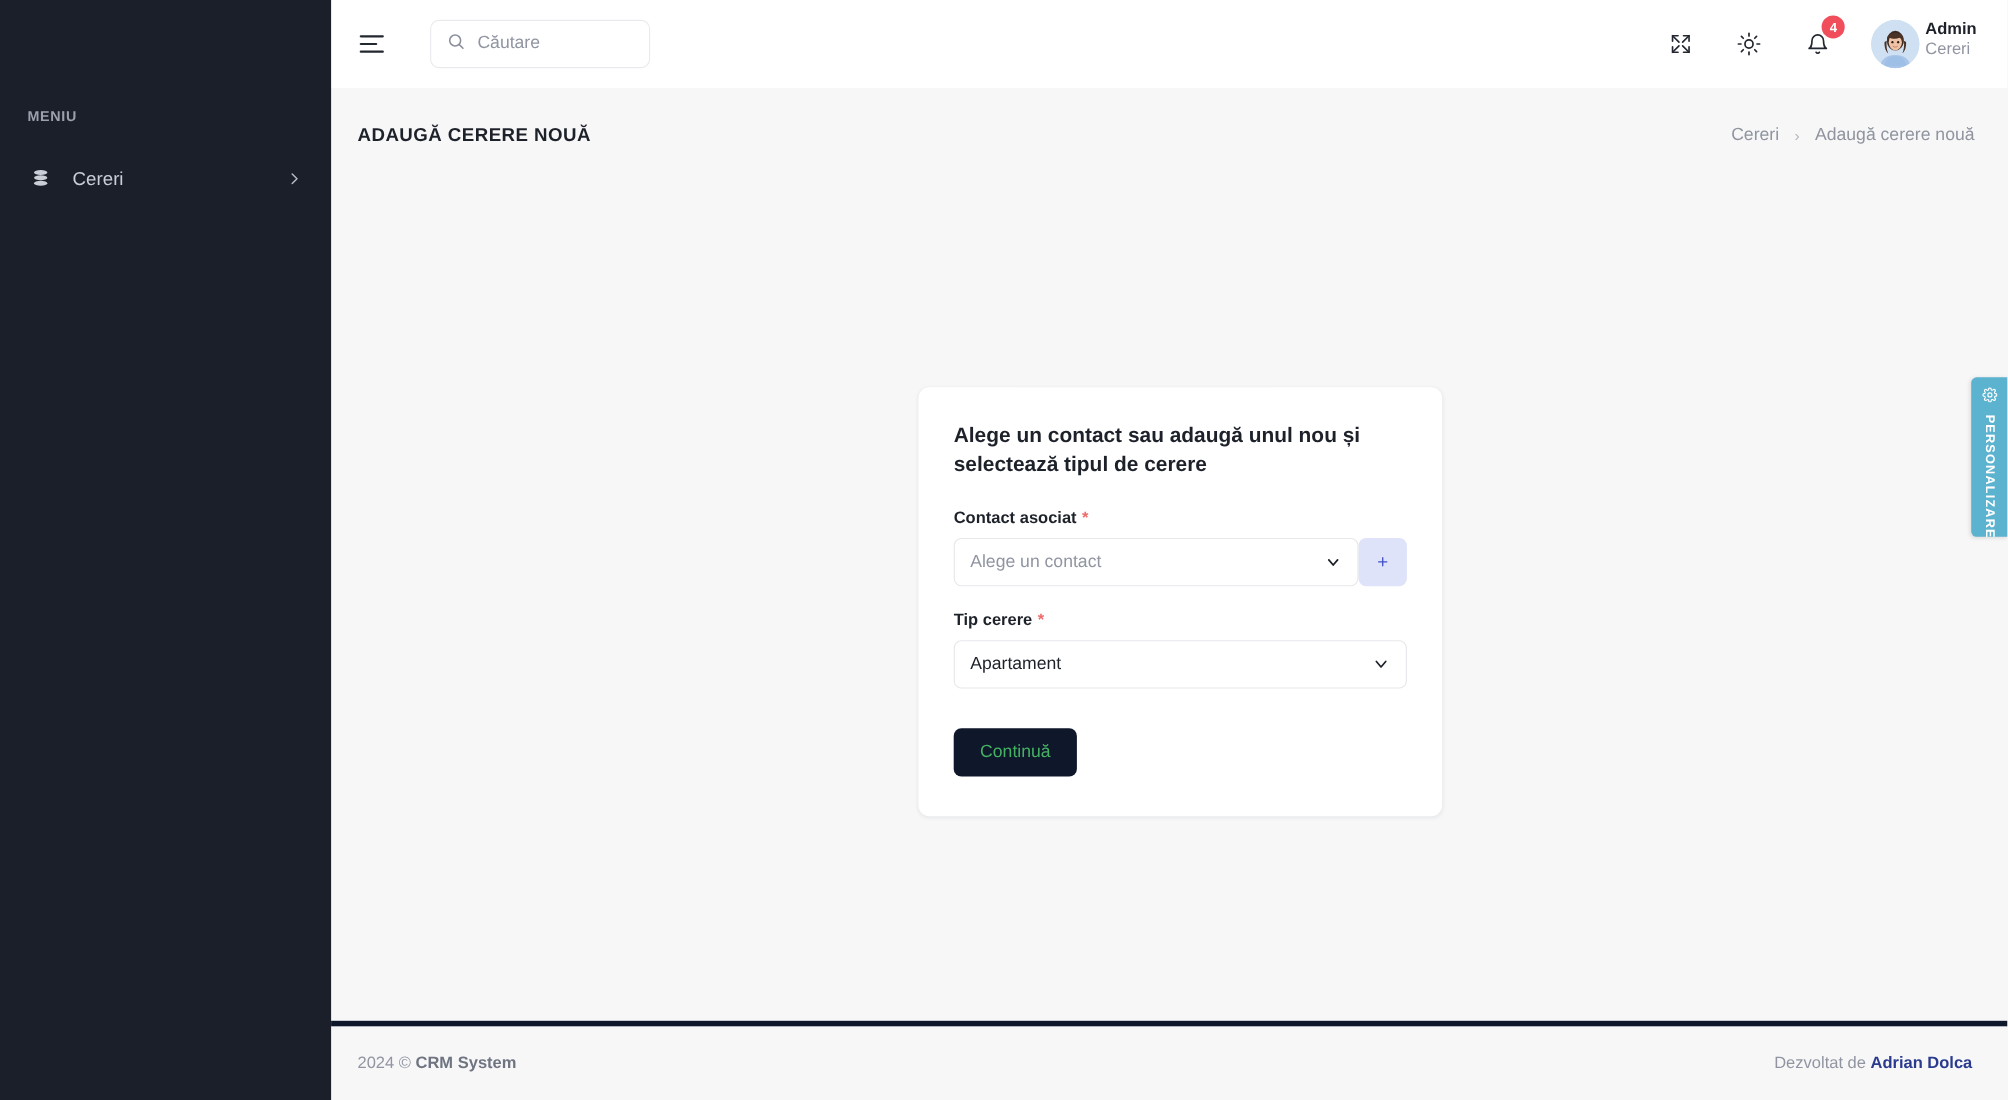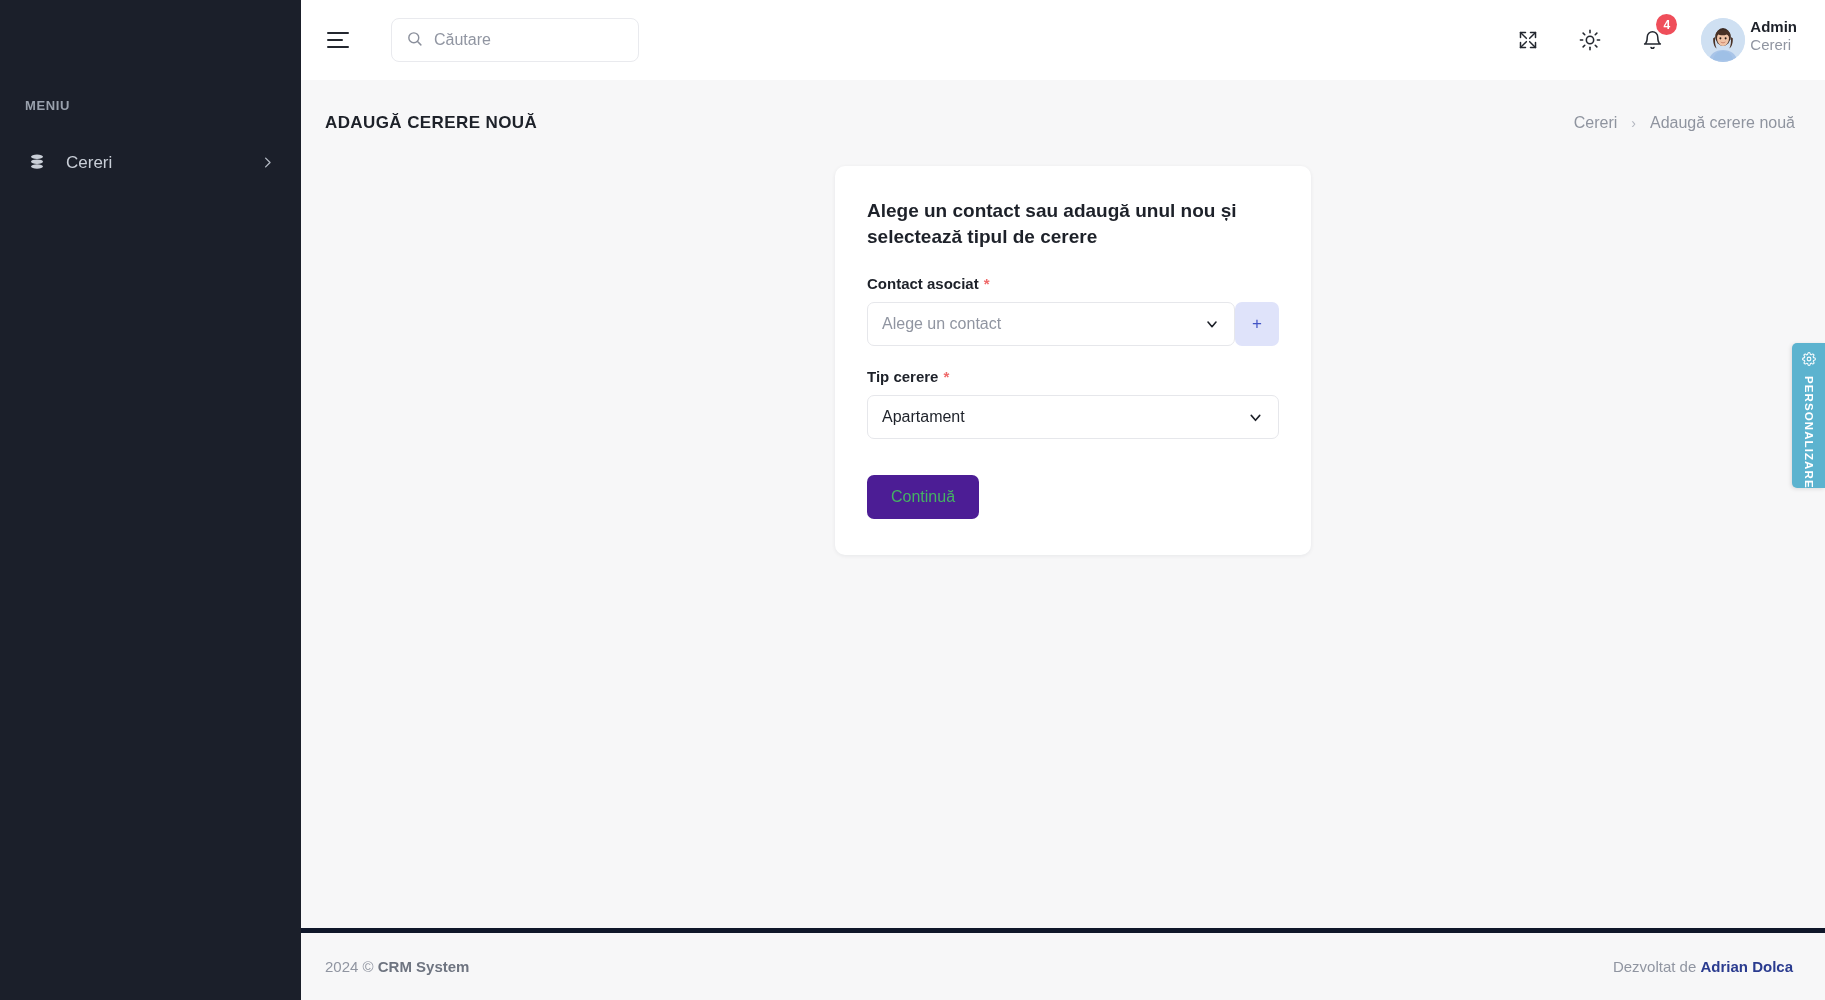--- a/index.html
+++ b/index.html
@@ -71,21 +71,21 @@
     gap: 5px; cursor: pointer;
     padding-left: 4px;
   }
   .hamburger span { display:block; height: 2px; background: #23272f; border-radius: 2px; }
   .hamburger span:nth-child(1) { width: 22px; }
   .hamburger span:nth-child(2) { width: 16px; }
   .hamburger span:nth-child(3) { width: 22px; }
 
   .searchbox {
     margin-left: 32px;
-    width: 248px; height: 44px;
+    width: 200px; height: 44px;
     border: 1px solid #e9eaee;
     border-radius: 8px;
     background: #fff;
     display: flex; align-items: center;
     padding: 0 14px;
     gap: 11px;
   }
   .searchbox .search-input {
     border: none; outline: none;
     font-size: 16px;
@@ -158,21 +158,21 @@
   .breadcrumb .crumb-sep { color: #b3b7c0; font-size: 14px; }
   .breadcrumb .crumb-current { color: #8f949f; }
 
   
   .content {
     flex: 1;
     position: relative;
     padding-top: 24px;
     display: flex;
     justify-content: center;
-    align-items: flex-start;
+    align-items: center;
   }
   .card {
     width: 476px;
     background: #fff;
     border-radius: 10px;
     box-shadow: 0 1px 4px rgba(20,25,40,0.07);
     padding: 32px 32px 36px 32px;
     margin-left: 20px;
   }
   .card-title {
@@ -212,21 +212,21 @@
     background: #dfe3fa;
     border-radius: 7px;
     display: flex; align-items: center; justify-content: center;
     color: #4254c5;
     font-size: 17px;
     cursor: pointer;
     border: none;
   }
   .submit-btn {
     margin-top: 14px;
-    background: #4c1d95;
+    background: #0f172a;
     color: #45b263;
     border: none;
     border-radius: 7px;
     height: 44px;
     padding: 0 24px;
     font-size: 16px;
     font-family: "Liberation Sans", sans-serif;
     cursor: pointer;
   }
 

